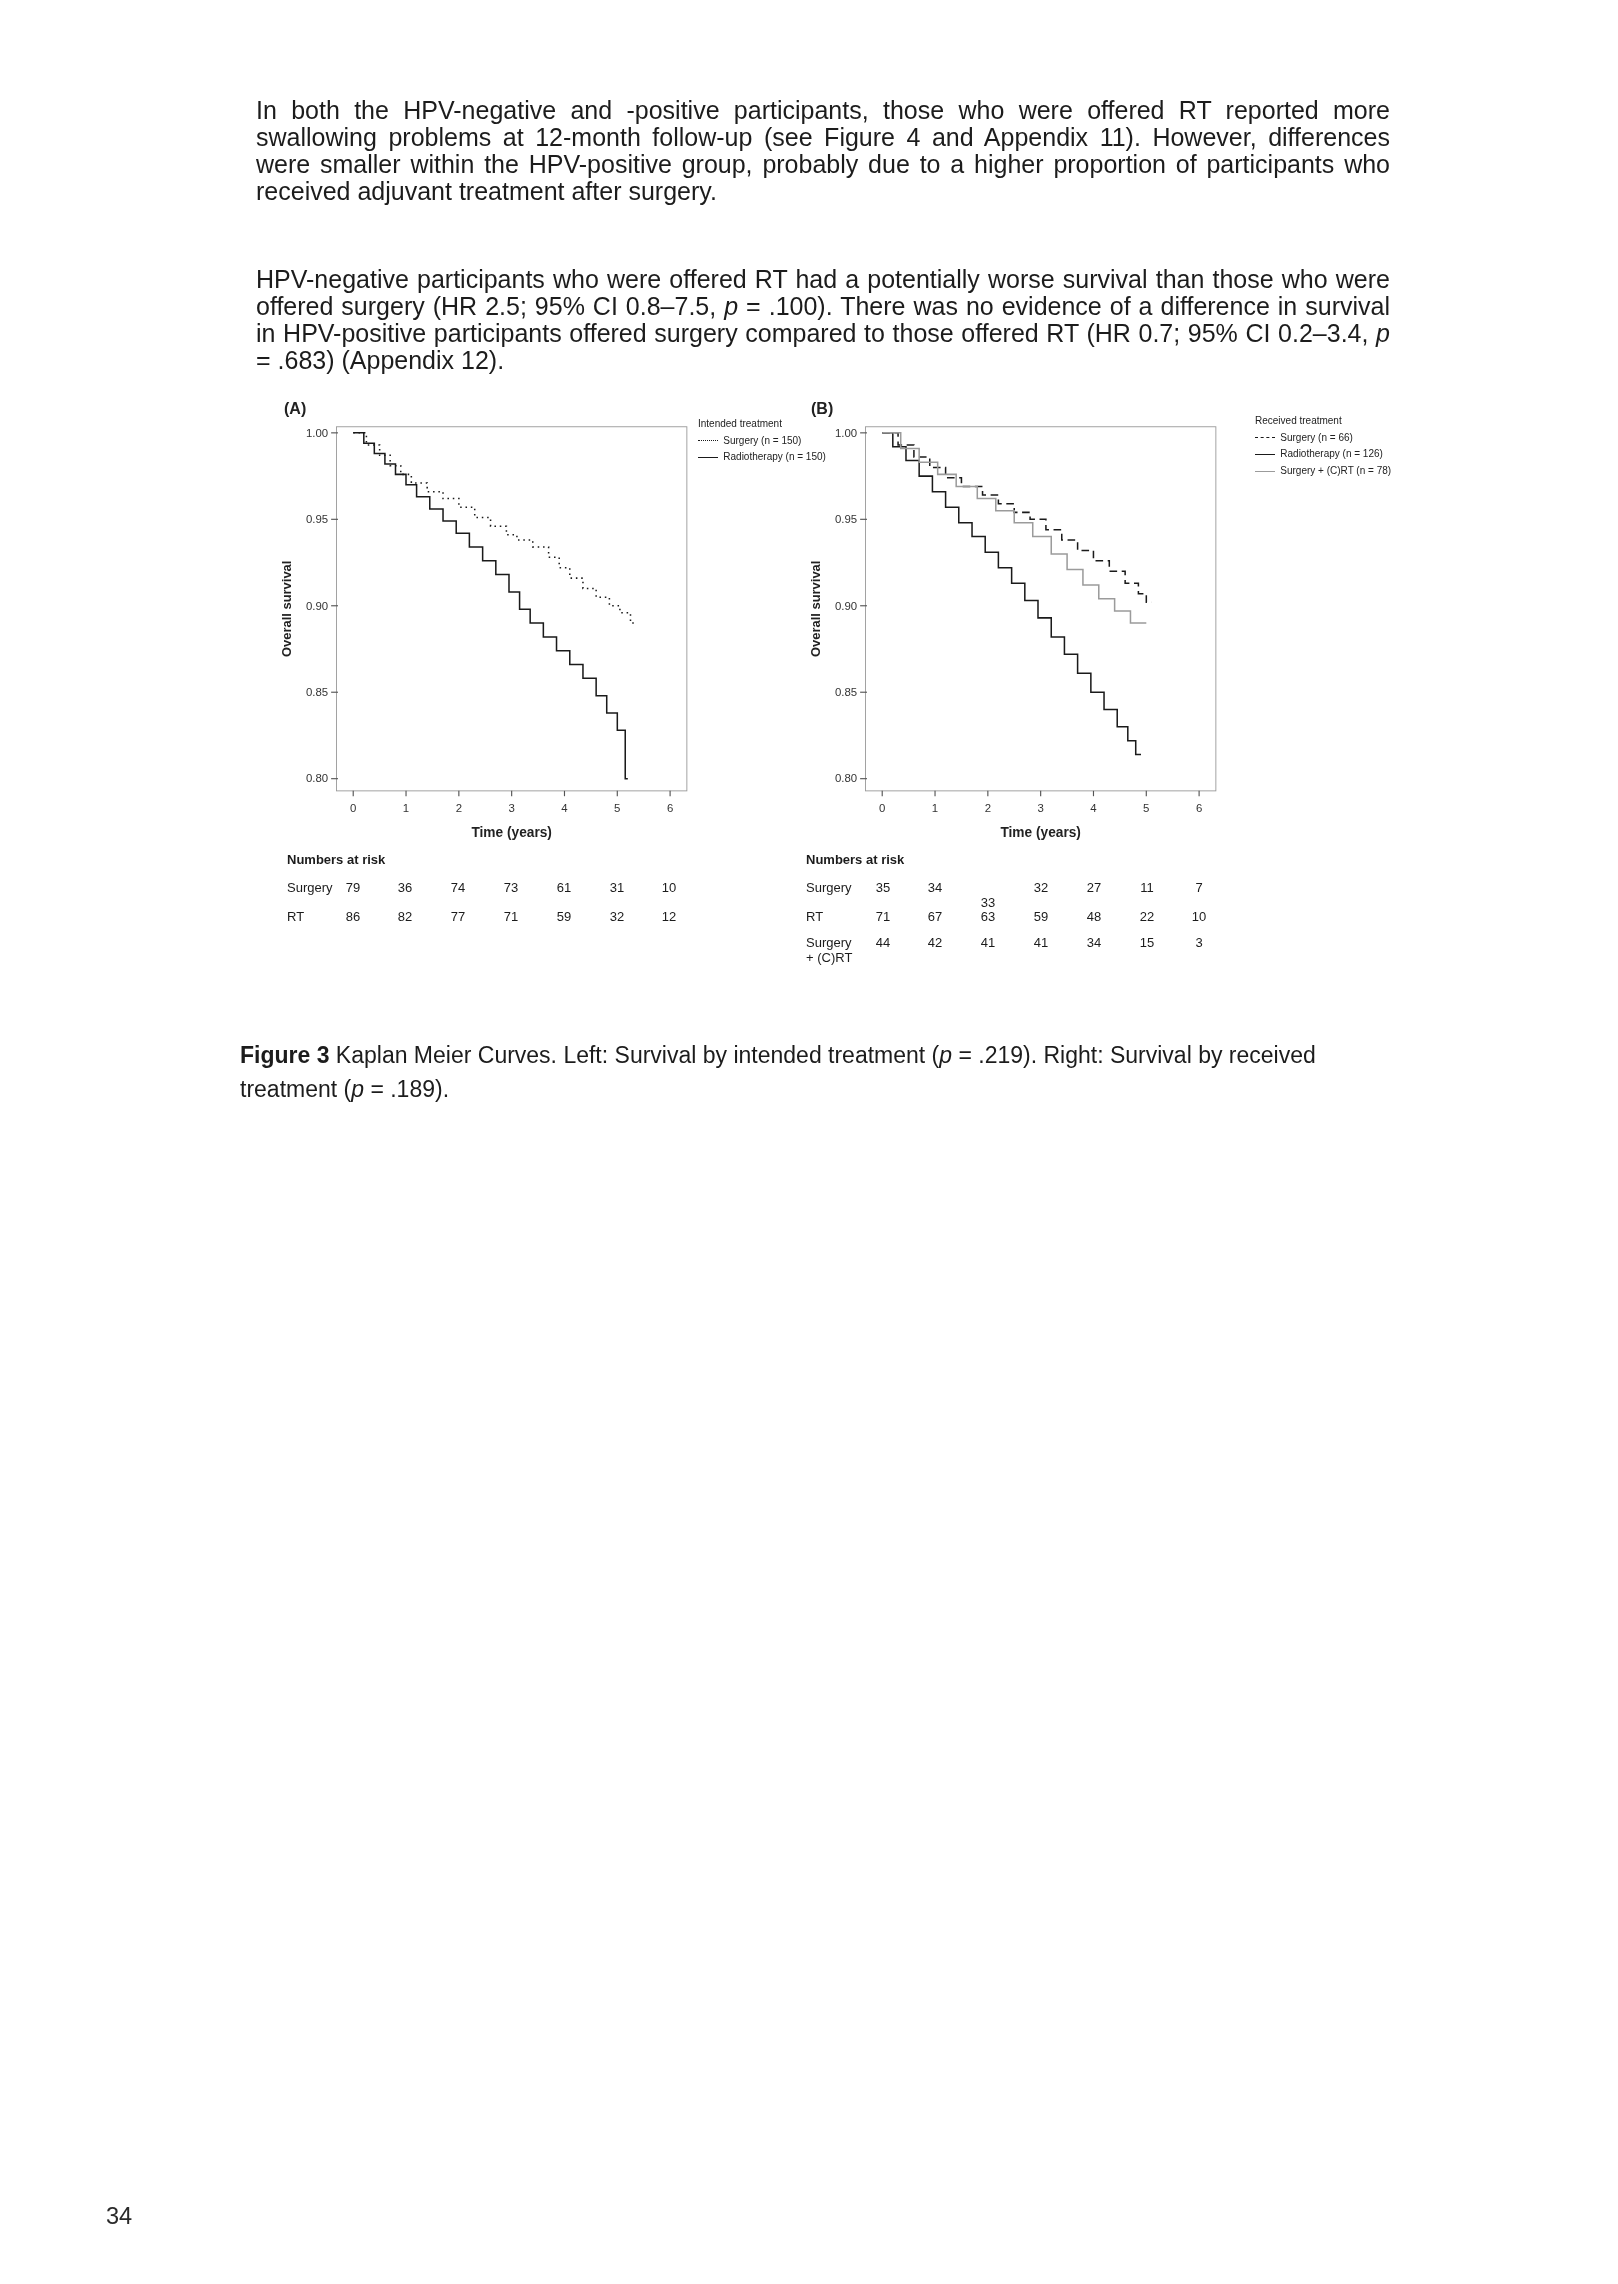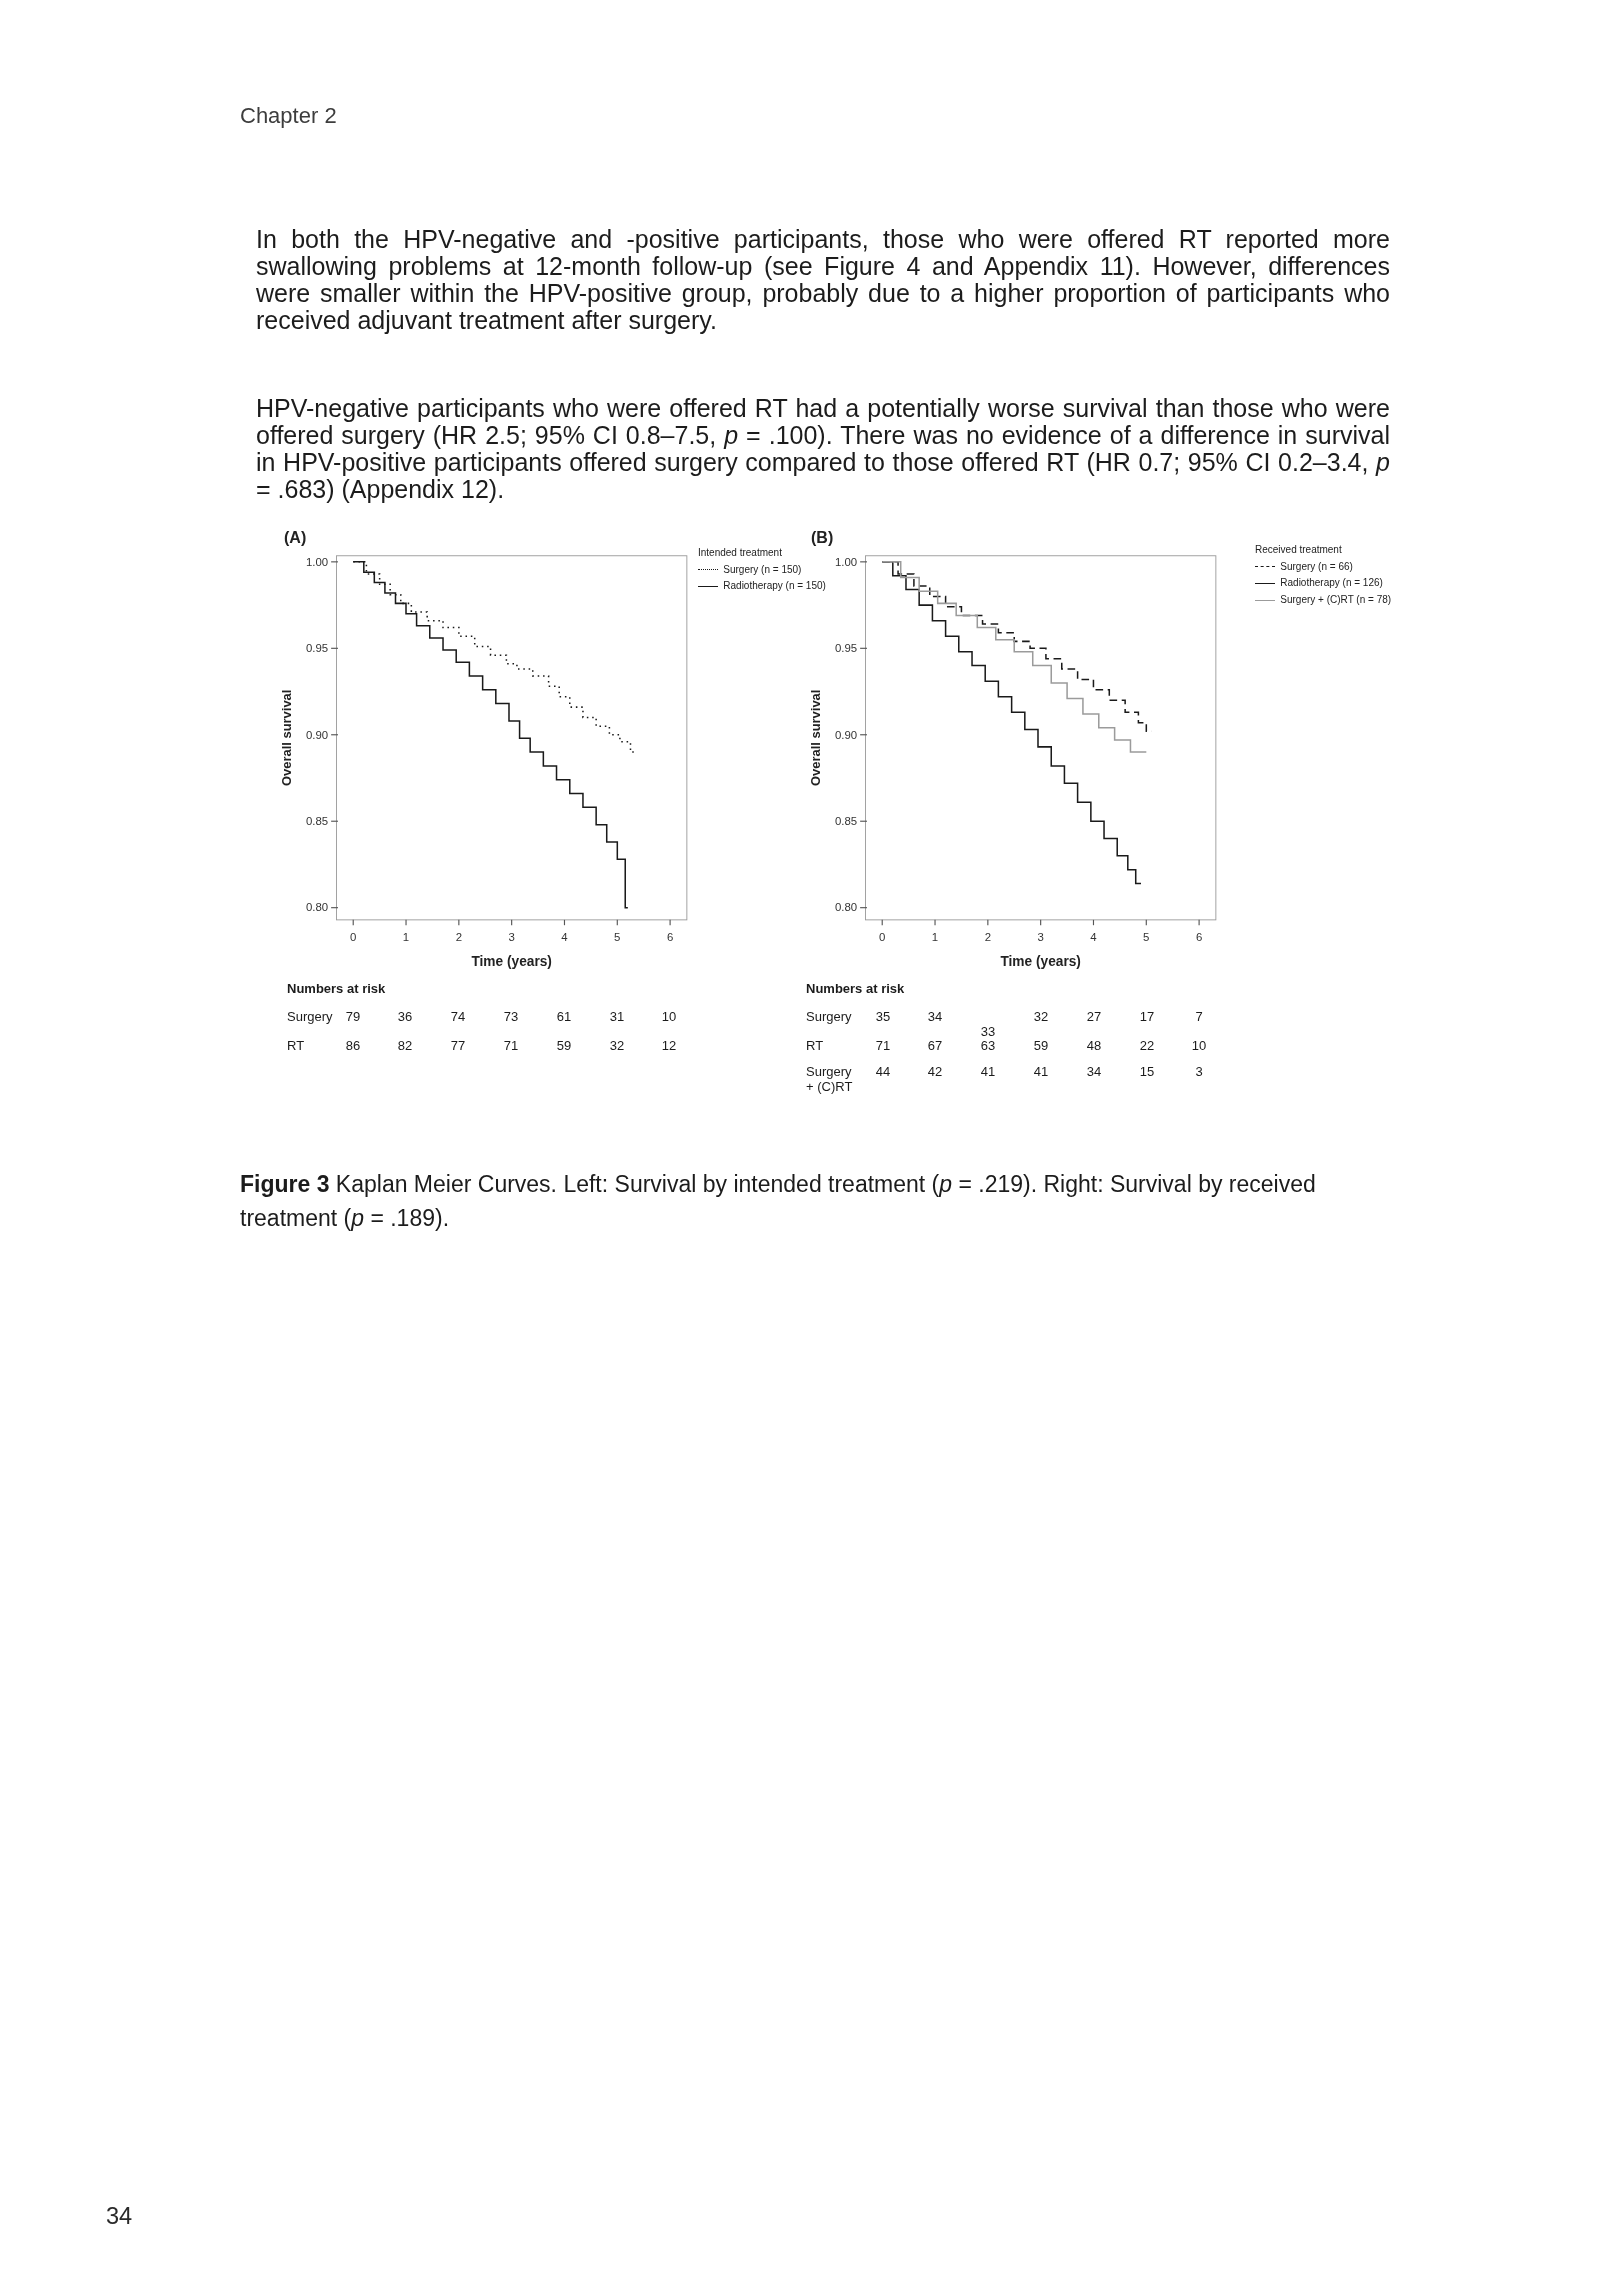--- a/index.html
+++ b/index.html
@@ -37,21 +37,20 @@
   .risk-value{position:absolute;font-size:13px;color:#1c1c1c;transform:translateX(-50%);white-space:nowrap;}
 
   .caption{margin:62px 0 8px 0;font-size:23px;line-height:34px;color:#1c1c1c;}
   .page-number{position:absolute;left:106px;top:2203px;font-size:23.6px;color:#2a2a2a;}
 </style>
 </head>
 <body>
 
 <div class="content">
 
-  <div class="chapter">Chapter 2</div>
 
   <p class="para para1">In both the HPV-negative and -positive participants, those who were offered RT reported more swallowing problems at 12-month follow-up (see Figure 4 and Appendix 11). However, differences were smaller within the HPV-positive group, probably due to a higher proportion of participants who received adjuvant treatment after surgery.</p>
 
   <p class="para para2"><span>HPV-negative participants who were offered RT had a potentially worse survival than those who were offered surgery (HR 2.5; 95% CI 0.8–7.5, </span><span class="it">p</span><span> = .100). There was no evidence of a difference in survival in HPV-positive participants offered surgery compared to those offered RT (HR 0.7; 95% CI 0.2–3.4, </span><span class="it">p</span><span> = .683) (Appendix 12).</span></p>
 
   <div class="figure">
     <span class="panel-label pl-a">(A)</span>
     <span class="panel-label pl-b">(B)</span>
     <div class="svg-mount mount-a"><svg width="442" height="438" viewBox="0 0 580 575">
           <rect x="95" y="22" width="460" height="478" fill="none" stroke="#9a9a9a" stroke-width="1.2"></rect>
@@ -164,21 +163,21 @@
         <span class="risk-value" style="left: 324px; top: 512px;">59</span>
         <span class="risk-value" style="left: 377px; top: 512px;">32</span>
         <span class="risk-value" style="left: 429px; top: 512px;">12</span>
         <div class="risk-title" style="left: 566px; top: 455px;">Numbers at risk</div>
         <div class="risk-label" style="left: 566px; top: 483px;">Surgery</div>
         <span class="risk-value" style="left: 643px; top: 483px;">35</span>
         <span class="risk-value" style="left: 695px; top: 483px;">34</span>
         <span class="risk-value" style="left: 748px; top: 498px;">33</span>
         <span class="risk-value" style="left: 801px; top: 483px;">32</span>
         <span class="risk-value" style="left: 854px; top: 483px;">27</span>
-        <span class="risk-value" style="left: 907px; top: 483px;">17</span>
+        <span class="risk-value" style="left: 907px; top: 483px;">11</span>
         <span class="risk-value" style="left: 959px; top: 483px;">7</span>
         <div class="risk-label" style="left: 566px; top: 512px;">RT</div>
         <span class="risk-value" style="left: 643px; top: 512px;">71</span>
         <span class="risk-value" style="left: 695px; top: 512px;">67</span>
         <span class="risk-value" style="left: 748px; top: 512px;">63</span>
         <span class="risk-value" style="left: 801px; top: 512px;">59</span>
         <span class="risk-value" style="left: 854px; top: 512px;">48</span>
         <span class="risk-value" style="left: 907px; top: 512px;">22</span>
         <span class="risk-value" style="left: 959px; top: 512px;">10</span>
         <div class="risk-label" style="left: 566px; top: 538px;">Surgery<br>+ (C)RT</div>

